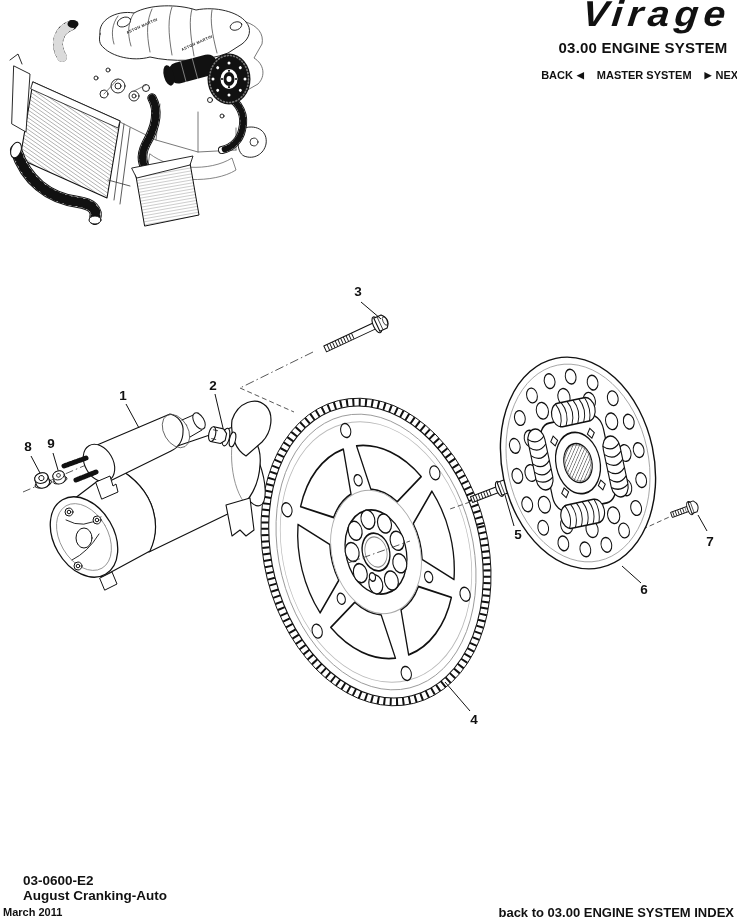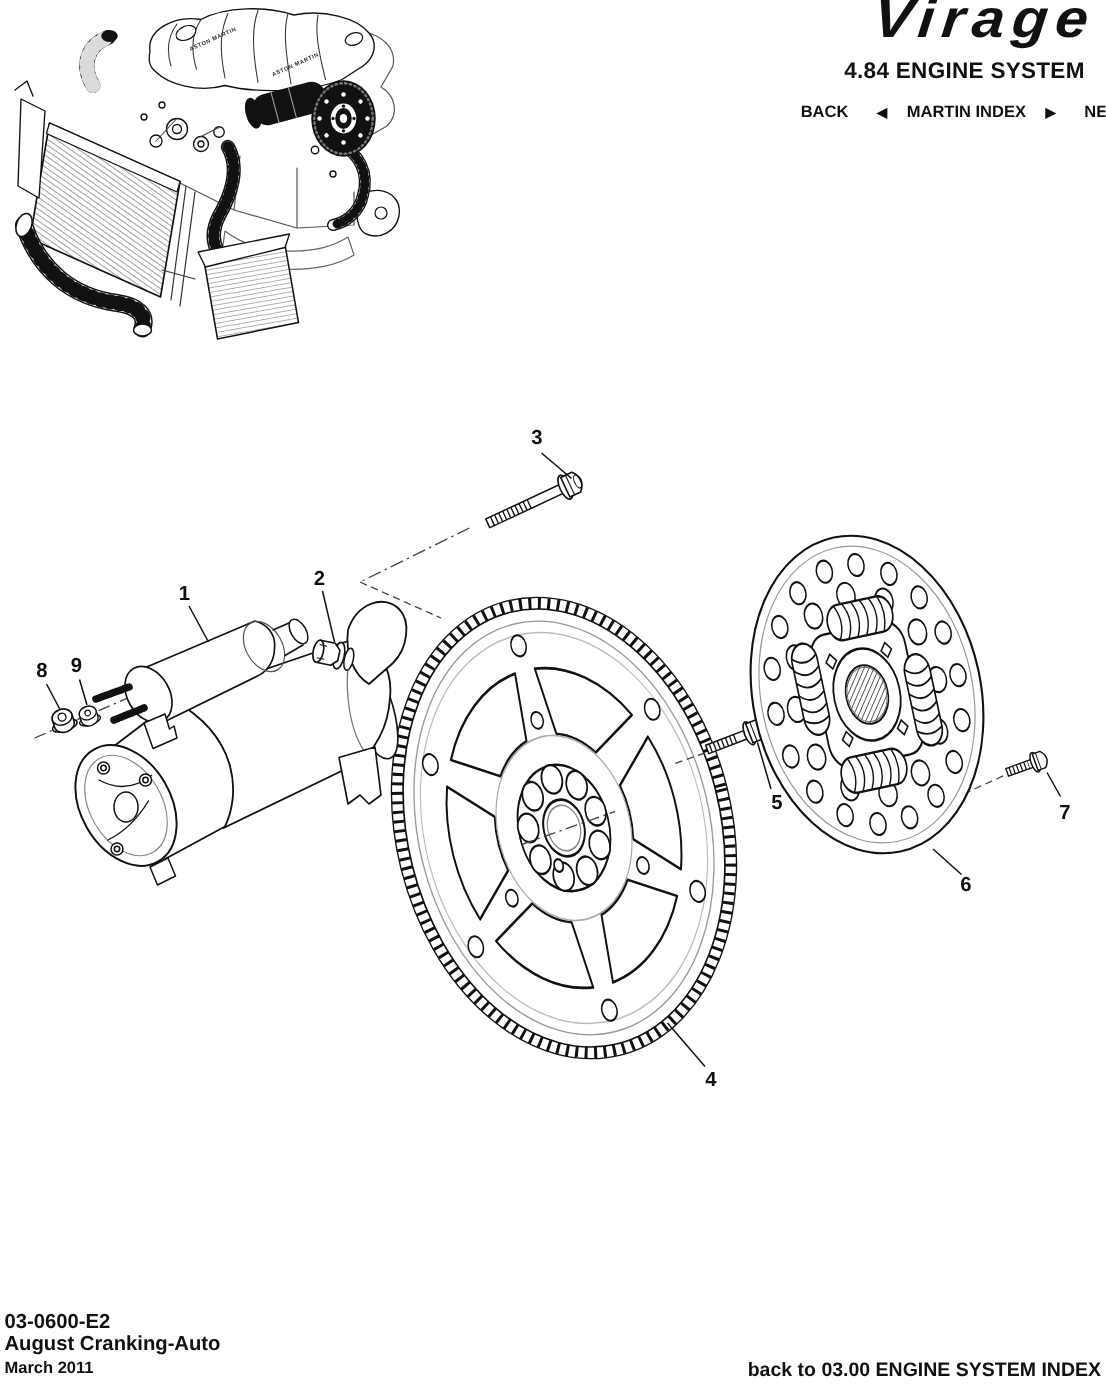--- a/index.html
+++ b/index.html
@@ -13,25 +13,25 @@
   
   .hdr{position:absolute;top:0;right:5px;width:178px;display:flex;flex-direction:column;align-items:center;}
   .logo{
     align-self:flex-end;
     font-size:39px;font-weight:bold;font-style:italic;line-height:30px;
     letter-spacing:5px;transform:skewX(-6deg) scaleY(.92);transform-origin:right top;
     white-space:nowrap;
   }
   .sect{margin-top:9px;font-size:15px;font-weight:bold;letter-spacing:.2px;white-space:nowrap;}
   .nav{margin-top:13px;display:flex;align-items:center;gap:13px;font-size:11px;font-weight:bold;white-space:nowrap;}
-  .nav a{color:var(--ink);text-decoration:none;display:flex;align-items:center;gap:19px;cursor:pointer;}
+  .nav a{color:var(--ink);text-decoration:none;display:flex;align-items:center;gap:4px;cursor:pointer;}
   .nav .arr{font-size:9px;}
   
   .ftr-left{position:absolute;left:3px;top:873px;line-height:15px;}
-  .ftr-code,.ftr-title{font-size:13.5px;font-weight:bold;}
+  .ftr-code,.ftr-title{font-size:13.5px;font-weight:bold;margin-left:20px;}
   .ftr-date{font-size:11px;font-weight:bold;margin-top:2px;}
   .ftr-link{
     position:absolute;right:3px;top:905px;font-size:13px;font-weight:bold;
     color:var(--ink);text-decoration:none;cursor:pointer;
   }
   svg text.callout{font-family:"Liberation Sans",sans-serif;font-size:13.5px;font-weight:bold;fill:var(--ink);}
   svg text.brand{font-family:"Liberation Sans",sans-serif;font-size:3.8px;font-weight:bold;fill:#222;letter-spacing:.4px;}
 </style>
 </head>
 <body>
@@ -358,28 +358,28 @@
   <text class="callout" x="474" y="724" text-anchor="middle">4</text>
   <text class="callout" x="518" y="539" text-anchor="middle">5</text>
   <text class="callout" x="644" y="594" text-anchor="middle">6</text>
   <text class="callout" x="710" y="546" text-anchor="middle">7</text>
   <text class="callout" x="28" y="451" text-anchor="middle">8</text>
   <text class="callout" x="51" y="448" text-anchor="middle">9</text>
 </svg>
 
 <div class="hdr">
   <div class="logo">Virage</div>
-  <div class="sect">4.84 ENGINE SYSTEM</div>
+  <div class="sect">03.00 ENGINE SYSTEM</div>
   <div class="nav">
     <a>
       <span>BACK</span>
       <span class="arr">◀</span>
     </a>
     <a>
-      <span>MARTIN INDEX</span>
+      <span>MASTER SYSTEM</span>
     </a>
     <a>
       <span class="arr">▶</span>
       <span>NEXT</span>
     </a>
   </div>
 </div>
 
 <div class="ftr-left">
   <div class="ftr-code">03-0600-E2</div>

